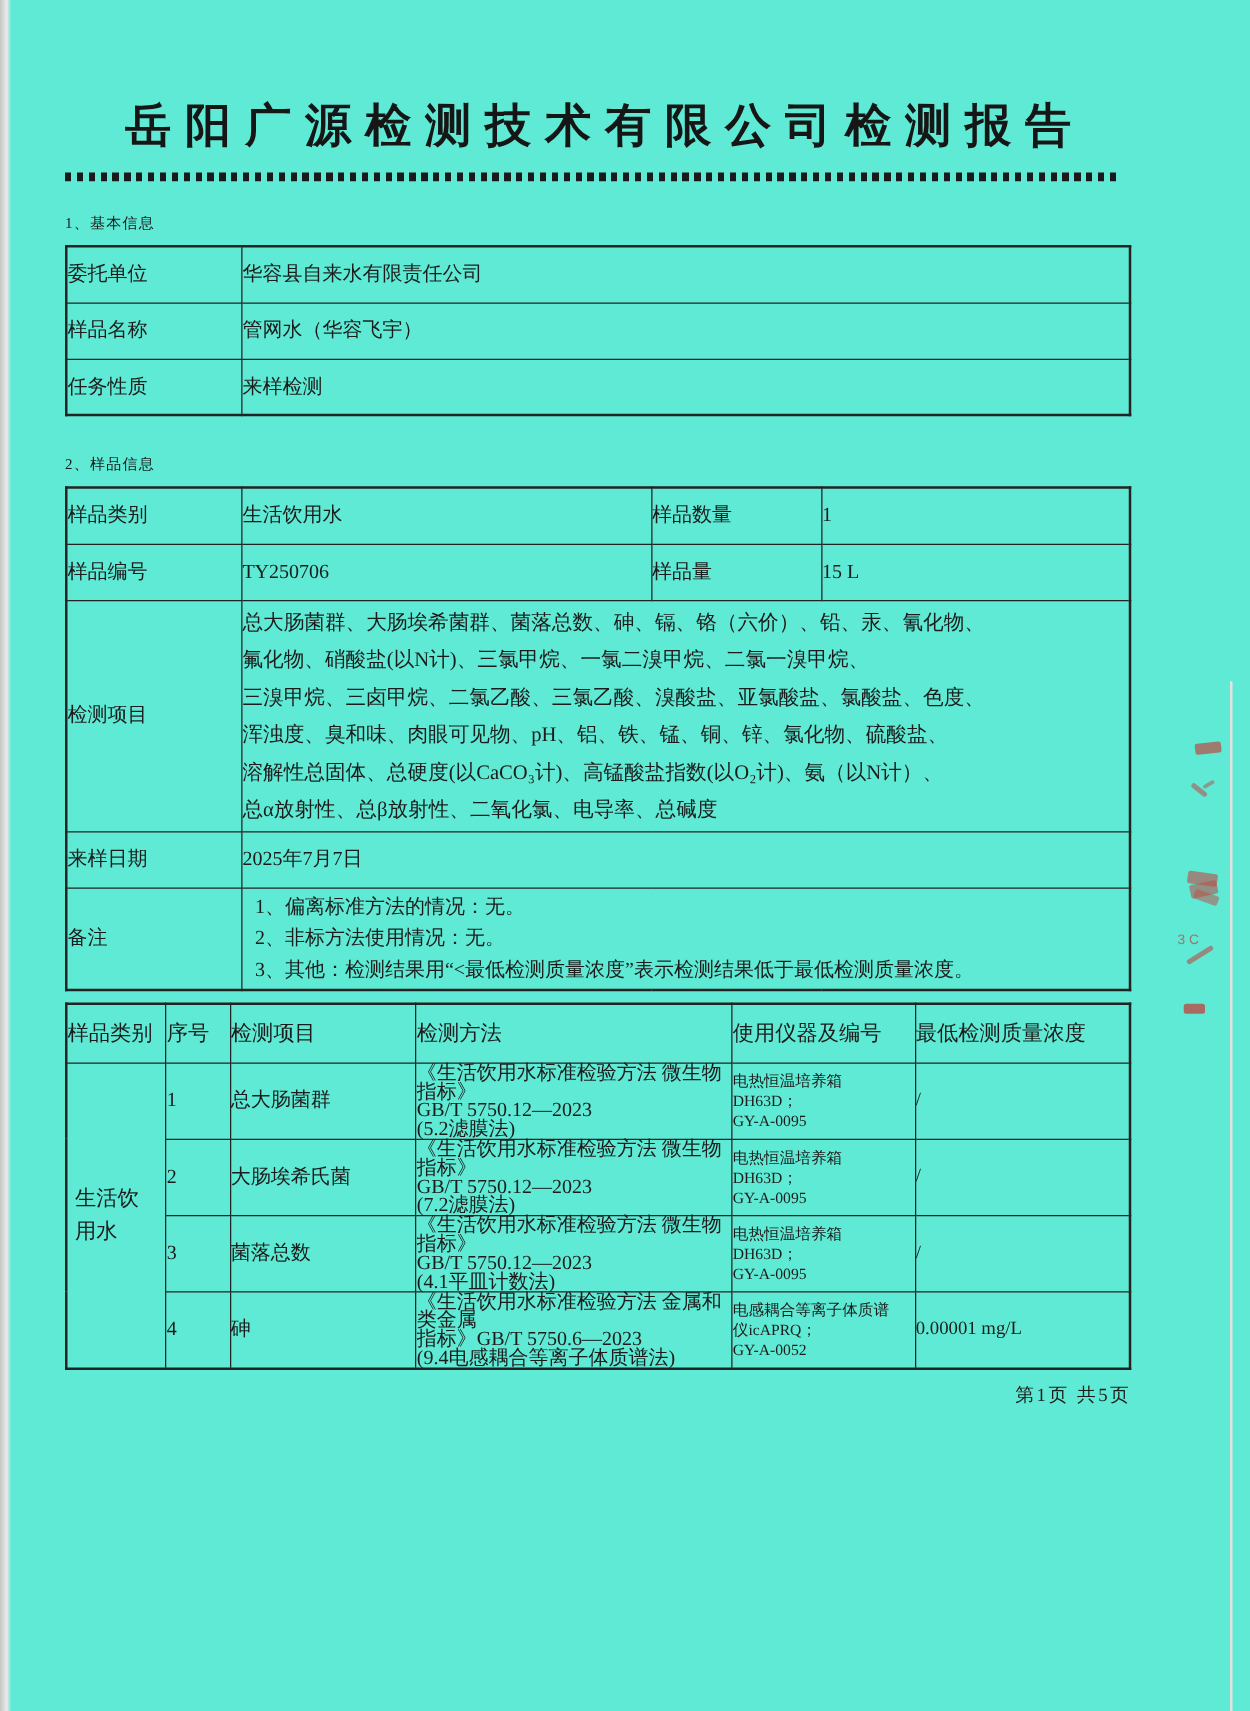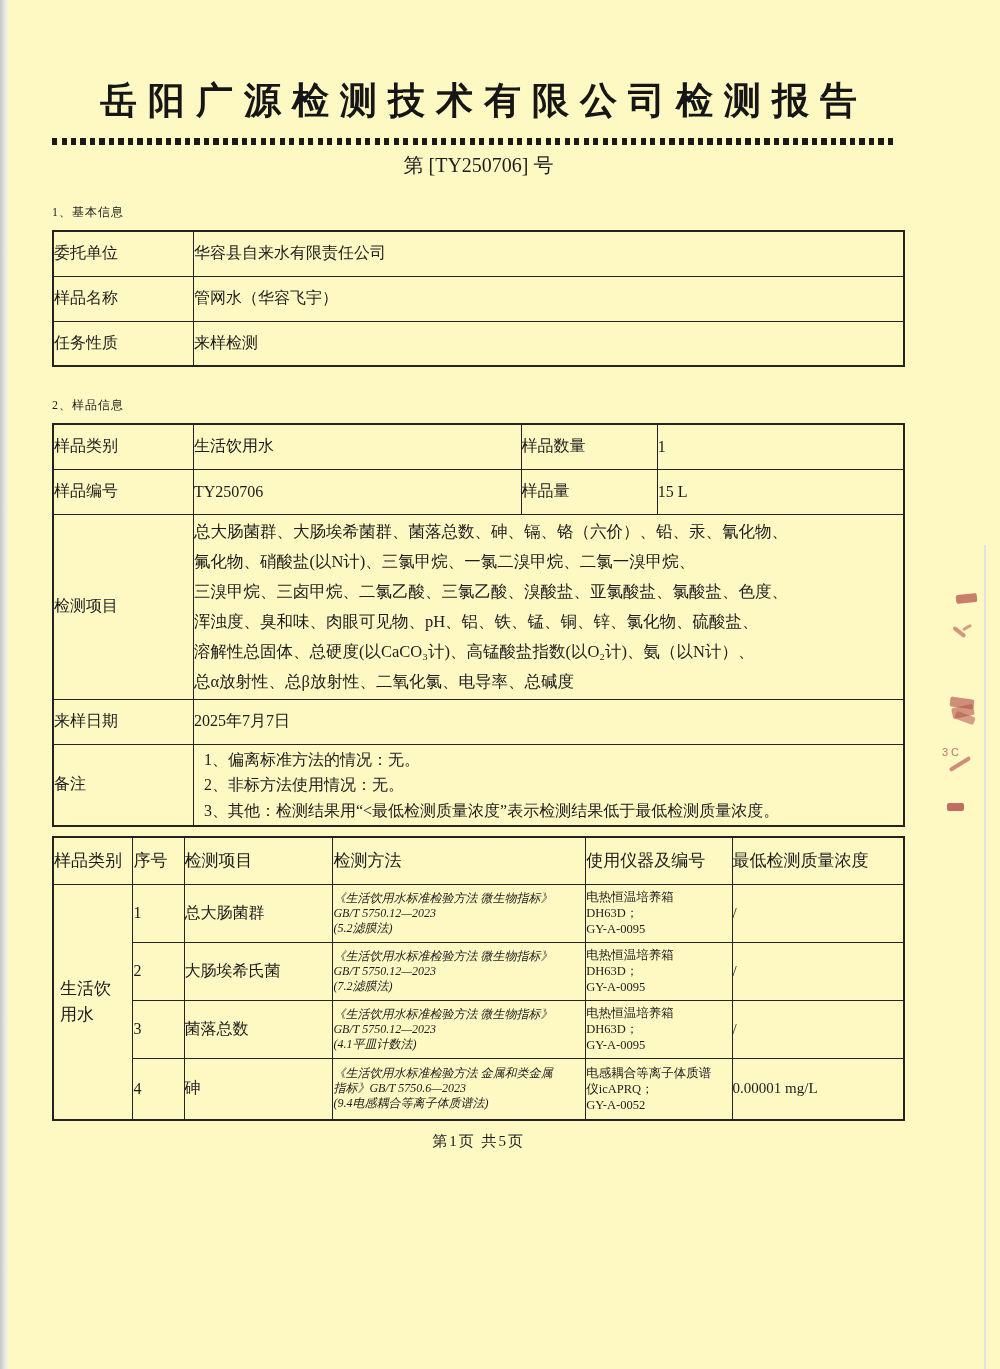--- a/index.html
+++ b/index.html
@@ -1,21 +1,21 @@
 <!DOCTYPE html>
 <html><head>
 <meta charset="utf-8">
 <style>
   * { margin: 0; padding: 0; box-sizing: border-box; }
   html, body { background: #f3f3f1; }
   .page {
     position: relative;
     width: 1000px;
     height: 1369px;
-    background: #fef9c3;
+    background: #5eead4;
     font-family: "Liberation Serif", "DejaVu Serif", serif;
     color: #1c1c1c;
     overflow: hidden;
   }
   .scan-edge-left {
     position: absolute; left: 0; top: 0; bottom: 0; width: 9px;
     background: linear-gradient(90deg, #c6c6c4, #ebebe9 60%, rgba(0,0,0,0));
   }
   .page-edge-line {
     position: absolute; left: 984px; top: 545px; bottom: 0; width: 2px;
@@ -69,27 +69,27 @@
   .r185 { height: 185px; }
   .r82 { height: 82px; }
   .t3 th { height: 47px; font-size: 17px; }
   .t3 .r58 { height: 58px; }
   .t3 .r62 { height: 62px; }
 
   .items-line { line-height: 30px; font-size: 16.5px; }
   .remark-cell { text-align: left; }
   .remark-line { line-height: 25.5px; font-size: 16px; padding-left: 10px; }
   .cat-cell { font-size: 17px; line-height: 26px; padding: 0 6px; }
-  .method-line { font-size: 12px; line-height: 15px; font-style: italic; }
+  .method-line { font-size: 16px; line-height: 15px; }
   .instr-line { font-size: 12.5px; line-height: 16px; }
   .limit-cell { font-size: 15px; }
 
   .footer {
     margin-top: 11px;
-    text-align: center;
+    text-align: right;
     font-size: 15px;
     letter-spacing: 2px;
   }
 
   
   .stamp { position: absolute; background: #b6544e; opacity: .75; border-radius: 2px; }
   .stamp-bar-1   { left: 956px; top: 594px; width: 21px; height: 9px; transform: rotate(-6deg); }
   .stamp-tick-a  { left: 952px; top: 630px; width: 15px; height: 3.5px; transform: rotate(38deg); opacity: .6; }
   .stamp-tick-b  { left: 962px; top: 626px; width: 10px; height: 3px; transform: rotate(-30deg); opacity: .55; }
   .stamp-blob-a  { left: 950px; top: 698px; width: 24px; height: 10px; transform: rotate(8deg); opacity: .65; }
@@ -108,21 +108,20 @@
 <body>
 
 <div class="page">
   <div class="scan-edge-left"></div>
   <div class="page-edge-line"></div>
 
   <div class="content">
 
     <div class="title">岳阳广源检测技术有限公司检测报告</div>
     <div class="dotted-divider"></div>
-    <div class="report-no">第 [TY250706] 号</div>
 
     <div class="sec-heading h1">1、基本信息</div>
 
     <table class="t1">
       <colgroup>
           <col style="width:16.5%">
           <col style="width:83.5%">
         </colgroup>
       <tbody>
           <tr class="r45">

